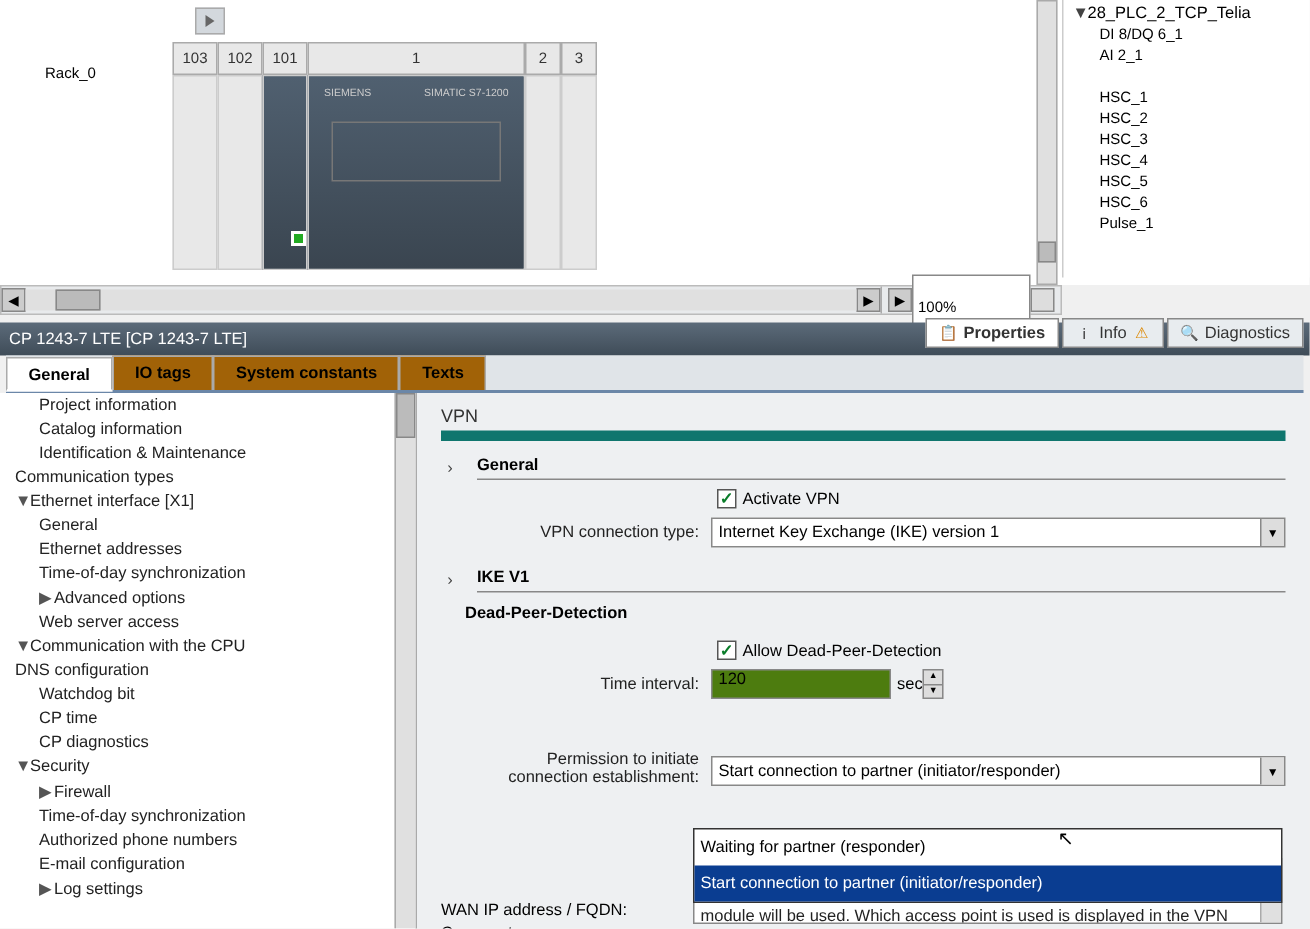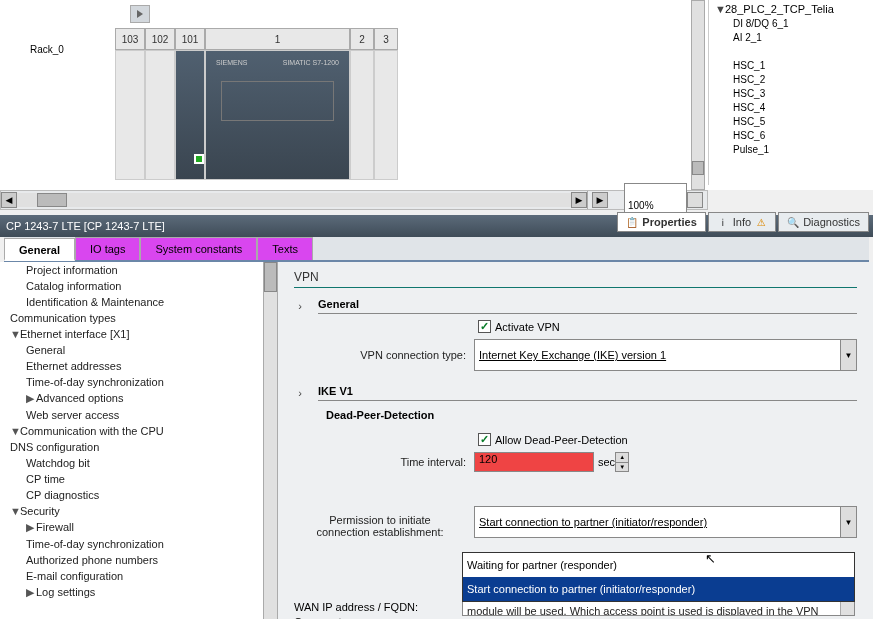--- a/index.html
+++ b/index.html
@@ -35,63 +35,63 @@
 .tree-line .caret { width: 10px; text-align: center; color: #444; }
 .tree-indent { padding-left: 22px; }
 
 
 .h-scroll-row { position: absolute; top: 190px; left: 0; right: 165px; height: 20px; display: flex; background: #e8eaec; border: 1px solid #bbb; }
 .h-scroll-bar { flex: 1; display: flex; align-items: center; }
 .h-scroll-arrow { width: 16px; height: 16px; background: #ccc; border: 1px solid #888; display: flex; align-items: center; justify-content: center; font-size: 9px; }
 .h-scroll-track { flex: 1; height: 14px; background: #e0e0e0; position: relative; }
 .h-scroll-thumb { position: absolute; left: 20px; width: 30px; top: 0; bottom: 0; background: #bbb; border: 1px solid #888; }
 .zoom-box { width: 120px; border-left: 1px solid #aaa; display: flex; align-items: center; padding: 0 4px; }
-.zoom-input { flex: 1; height: 16px; background: #fff; border: 1px solid #888; padding: 16px 3px; font-size: 10px; margin-left: 16px; }
+.zoom-input { flex: 1; height: 16px; background: #fff; border: 1px solid #888; padding: 16px 3px; font-size: 10px; }
 .zoom-spin { width: 16px; height: 16px; background: #ddd; border: 1px solid #888; display: flex; flex-direction: column; }
 .hw-vscroll { position: absolute; right: 168px; top: 0; width: 14px; height: 190px; background: #e0e0e0; border: 1px solid #aaa; }
 .hw-vscroll .vthumb { position: absolute; top: 160px; left: 0; right: 0; height: 14px; background: #bbb; border: 1px solid #888; }
 
 
 .title-bar { position: absolute; top: 215px; left: 0; right: 0; height: 22px; background: linear-gradient(#5c6b7a, #3f4c58); color: #fff; display: flex; align-items: center; padding-left: 6px; font-size: 11px; }
 .info-tabs { position: absolute; right: 4px; top: -3px; display: flex; gap: 2px; }
 .info-tab { background: #e8ecef; color: #333; border: 1px solid #888; padding: 3px 8px; font-size: 10px; display: flex; align-items: center; gap: 4px; }
 .info-tab.active { background: #fff; font-weight: bold; }
 .info-tab .icon { width: 12px; height: 12px; display: inline-flex; align-items: center; justify-content: center; font-size: 10px; }
 
 
 .big-tabs { position: absolute; top: 237px; left: 4px; right: 4px; height: 25px; display: flex; gap: 0; border-bottom: 2px solid #6b87a8; background: #e0e4e8; }
-.big-tab { padding: 5px 14px; background: #d946ef; border: 1px solid #aaa; border-bottom: none; font-size: 11px; }
+.big-tab { padding: 5px 14px; background: #a16207; border: 1px solid #aaa; border-bottom: none; font-size: 11px; font-weight: bold; }
 .big-tab.active { background: #fff; font-weight: bold; border-bottom: 2px solid #fff; position: relative; top: 1px; }
 
 
 .nav-tree { position: absolute; top: 262px; left: 0; width: 278px; bottom: 0; background: #fff; border-right: 1px solid #aaa; overflow-y: auto; overflow-x: hidden; }
 .nav-tree-scroll { position: absolute; right: 0; top: 0; width: 14px; bottom: 0; background: #e0e0e0; border-left: 1px solid #aaa; }
 .nav-tree-thumb { position: absolute; top: 0; left: 0; right: 0; height: 30px; background: #bbb; border: 1px solid #888; }
 .nav-item { padding: 2px 4px 2px 8px; font-size: 11px; color: #222; white-space: nowrap; cursor: default; }
 .nav-item.l1 { padding-left: 10px; }
 .nav-item.l2 { padding-left: 26px; }
 .nav-caret { display: inline-block; width: 10px; color: #555; }
 
 
 .prop-panel { position: absolute; top: 262px; left: 278px; right: 0; bottom: 0; background: #eef0f2; overflow: hidden; padding: 8px 16px; }
-.sect-title { font-size: 12px; color: #333; border-bottom: 1px solid #0f766e; padding-bottom: 3px; margin-bottom: 10px; }
+.sect-title { font-size: 12px; color: #333; border-bottom: 7px solid #0f766e; padding-bottom: 3px; margin-bottom: 10px; }
 .sect-sub { font-size: 11px; font-weight: bold; margin: 8px 0 12px 0; }
 .expander-row { display: flex; align-items: center; gap: 6px; margin: 6px 0; }
 .expander-row .chev { width: 12px; text-align: center; color: #444; }
 .expander-row .label { font-weight: bold; font-size: 11px; }
 .underline-label { border-bottom: 1px solid #888; flex: 1; padding-bottom: 3px; margin-left: 6px; }
 
 .form-row { display: flex; align-items: center; margin: 6px 0; }
 .form-label { width: 180px; text-align: right; padding-right: 8px; font-size: 11px; color: #222; }
-.form-label-multi { width: 180px; text-align: center; padding-right: 8px; font-size: 11px; color: #222; line-height: 1.1; }
+.form-label-multi { width: 180px; text-align: right; padding-right: 8px; font-size: 11px; color: #222; line-height: 1.1; }
 .checkbox { width: 13px; height: 13px; border: 1px solid #555; background: #fff; display: inline-flex; align-items: center; justify-content: center; margin-right: 4px; }
 .checkbox.checked::after { content: "✓"; color: #0a7d2a; font-size: 11px; font-weight: bold; }
-.select { flex: 1; height: 32px; background: #fff; border: 1px solid #888; display: flex; align-items: center; padding: 0 4px; font-size: 11px; position: relative; text-decoration: underline; }
+.select { flex: 1; height: 20px; background: #fff; border: 1px solid #888; display: flex; align-items: center; padding: 0 4px; font-size: 11px; position: relative; }
 .select .ddbtn { position: absolute; right: 0; top: 0; bottom: 0; width: 16px; background: #ddd; border-left: 1px solid #888; display: flex; align-items: center; justify-content: center; font-size: 8px; }
-.input { width: 120px; height: 20px; background: #ef4444; border: 1px solid #888; padding: 0 4px; font-size: 11px; }
+.input { width: 120px; height: 20px; background: #4d7c0f; border: 1px solid #888; padding: 0 4px; font-size: 11px; }
 .unit { margin-left: 4px; font-size: 11px; }
 .spinner { width: 14px; height: 20px; border: 1px solid #888; background: #ddd; display: inline-flex; flex-direction: column; }
 .spinner div { flex: 1; display: flex; align-items: center; justify-content: center; font-size: 6px; border-bottom: 1px solid #888; }
 .spinner div:last-child { border-bottom: none; }
 
 
 .dropdown-open { position: absolute; top: 290px; left: 184px; right: 18px; z-index: 10; border: 1px solid #333; background: #fff; }
 .dropdown-open .dd-item { padding: 6px 4px; font-size: 11px; }
 .dropdown-open .dd-item.highlighted { background: #0a3d91; color: #fff; }
 .cursor-arrow { position: absolute; top: 289px; left: 427px; z-index: 20; font-size: 13px; color: #000; pointer-events: none; }
@@ -249,21 +249,21 @@
       <span>Internet Key Exchange (IKE) version 1</span>
       <div class="ddbtn">▼</div>
     </div>
   </div>
 
   <div class="expander-row" style="margin-top:14px;">
     <span class="chev">›</span>
     <div class="underline-label"><span class="label">IKE V1</span></div>
   </div>
 
-  <div class="sect-sub" style="margin-left:32px;">Dead-Peer-Detection</div>
+  <div class="sect-sub" style="margin-left:16px;">Dead-Peer-Detection</div>
 
   <div class="form-row" style="padding-left:184px;">
     <span class="checkbox checked"></span>
     <span>Allow Dead-Peer-Detection</span>
   </div>
 
   <div class="form-row">
     <div class="form-label">Time interval:</div>
     <div class="input">120</div>
     <span class="unit">sec</span>

